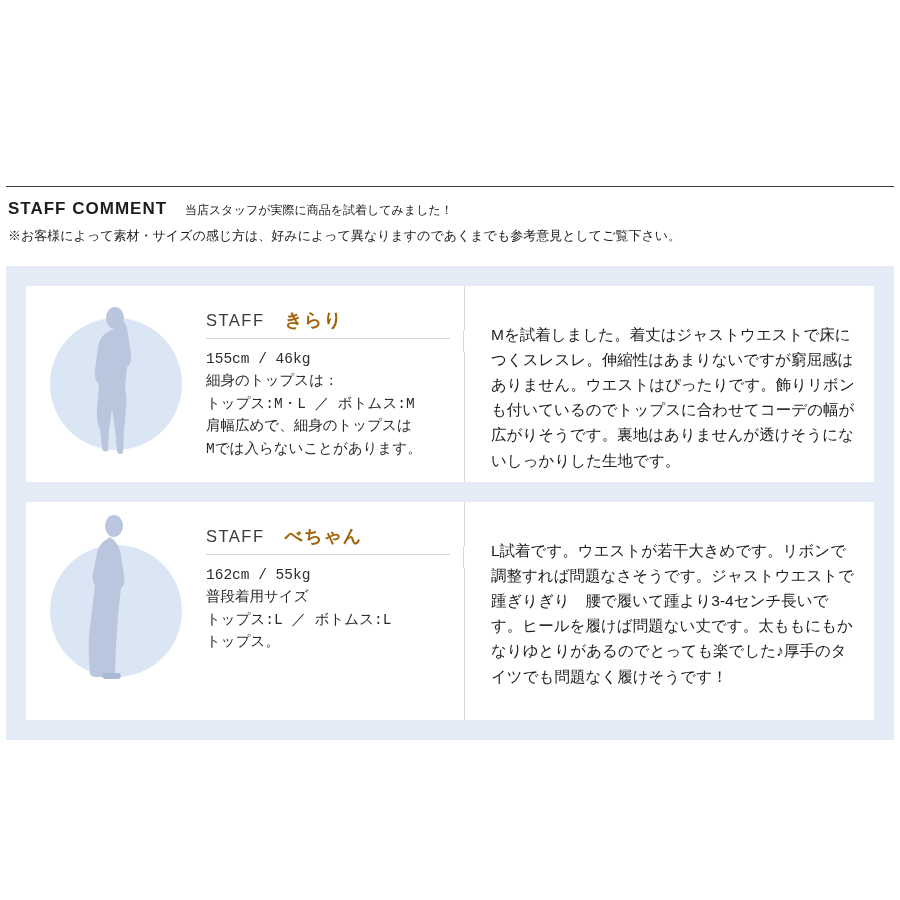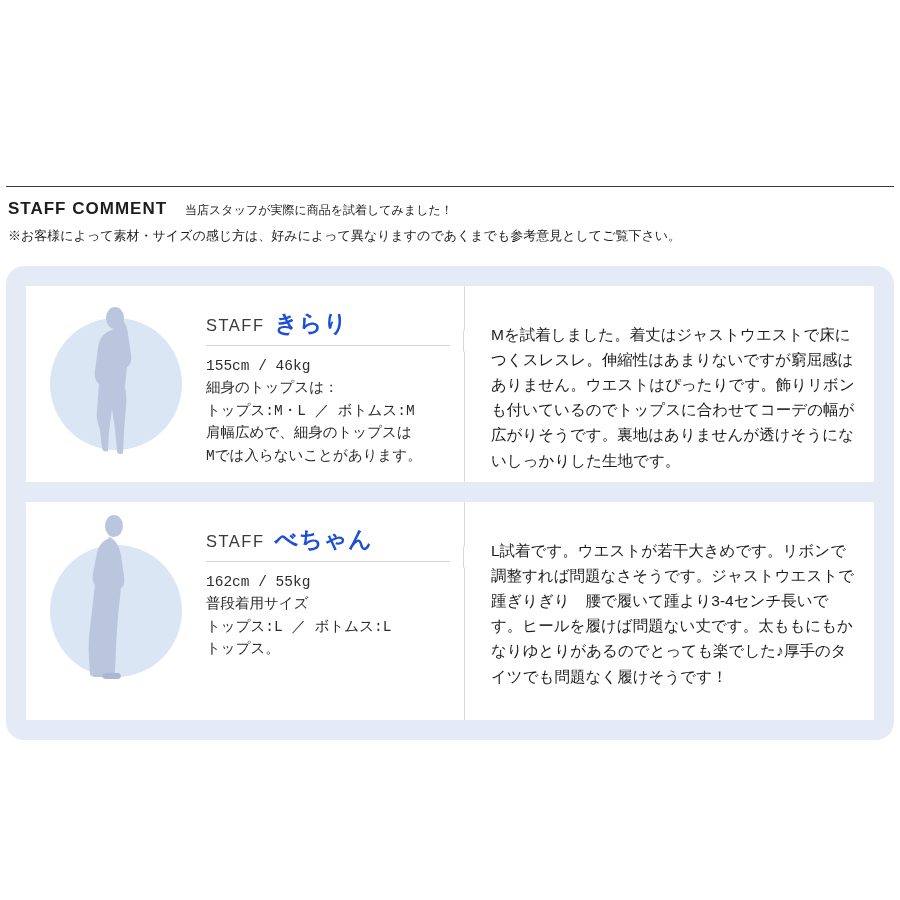--- a/index.html
+++ b/index.html
@@ -58,21 +58,20 @@
   }
   
   .panel {
     position: absolute;
     left: 6px;
     top: 266px;
     width: 888px;
     height: 474px;
     background: #e4ebf7;
     box-sizing: border-box;
-    border-radius: 18px;
   }
   .card {
     position: absolute;
     left: 20px;
     width: 848px;
     background: #ffffff;
     box-sizing: border-box;
     display: flex;
   }
   .card-1 { top: 20px; height: 196px; }
@@ -112,24 +111,24 @@
     align-items: baseline;
     padding-bottom: 6px;
     border-bottom: 1px solid #d3d3d3;
   }
   .staff-label {
     font-size: 16.5px;
     letter-spacing: 1.5px;
     color: #3a3a3a;
   }
   .staff-name {
-    font-size: 23px;
+    font-size: 18px;
     font-weight: bold;
-    color: #1d4ed8;
-    margin-left: 10px;
+    color: #a16207;
+    margin-left: 20px;
     letter-spacing: 1px;
   }
   .staff-stats {
     font-size: 14.5px;
     line-height: 1.55;
     color: #2b2b2b;
     padding-top: 9px;
   }
   .staff-stats div { white-space: nowrap; font-family: Liberation Mono, monospace; }
 

